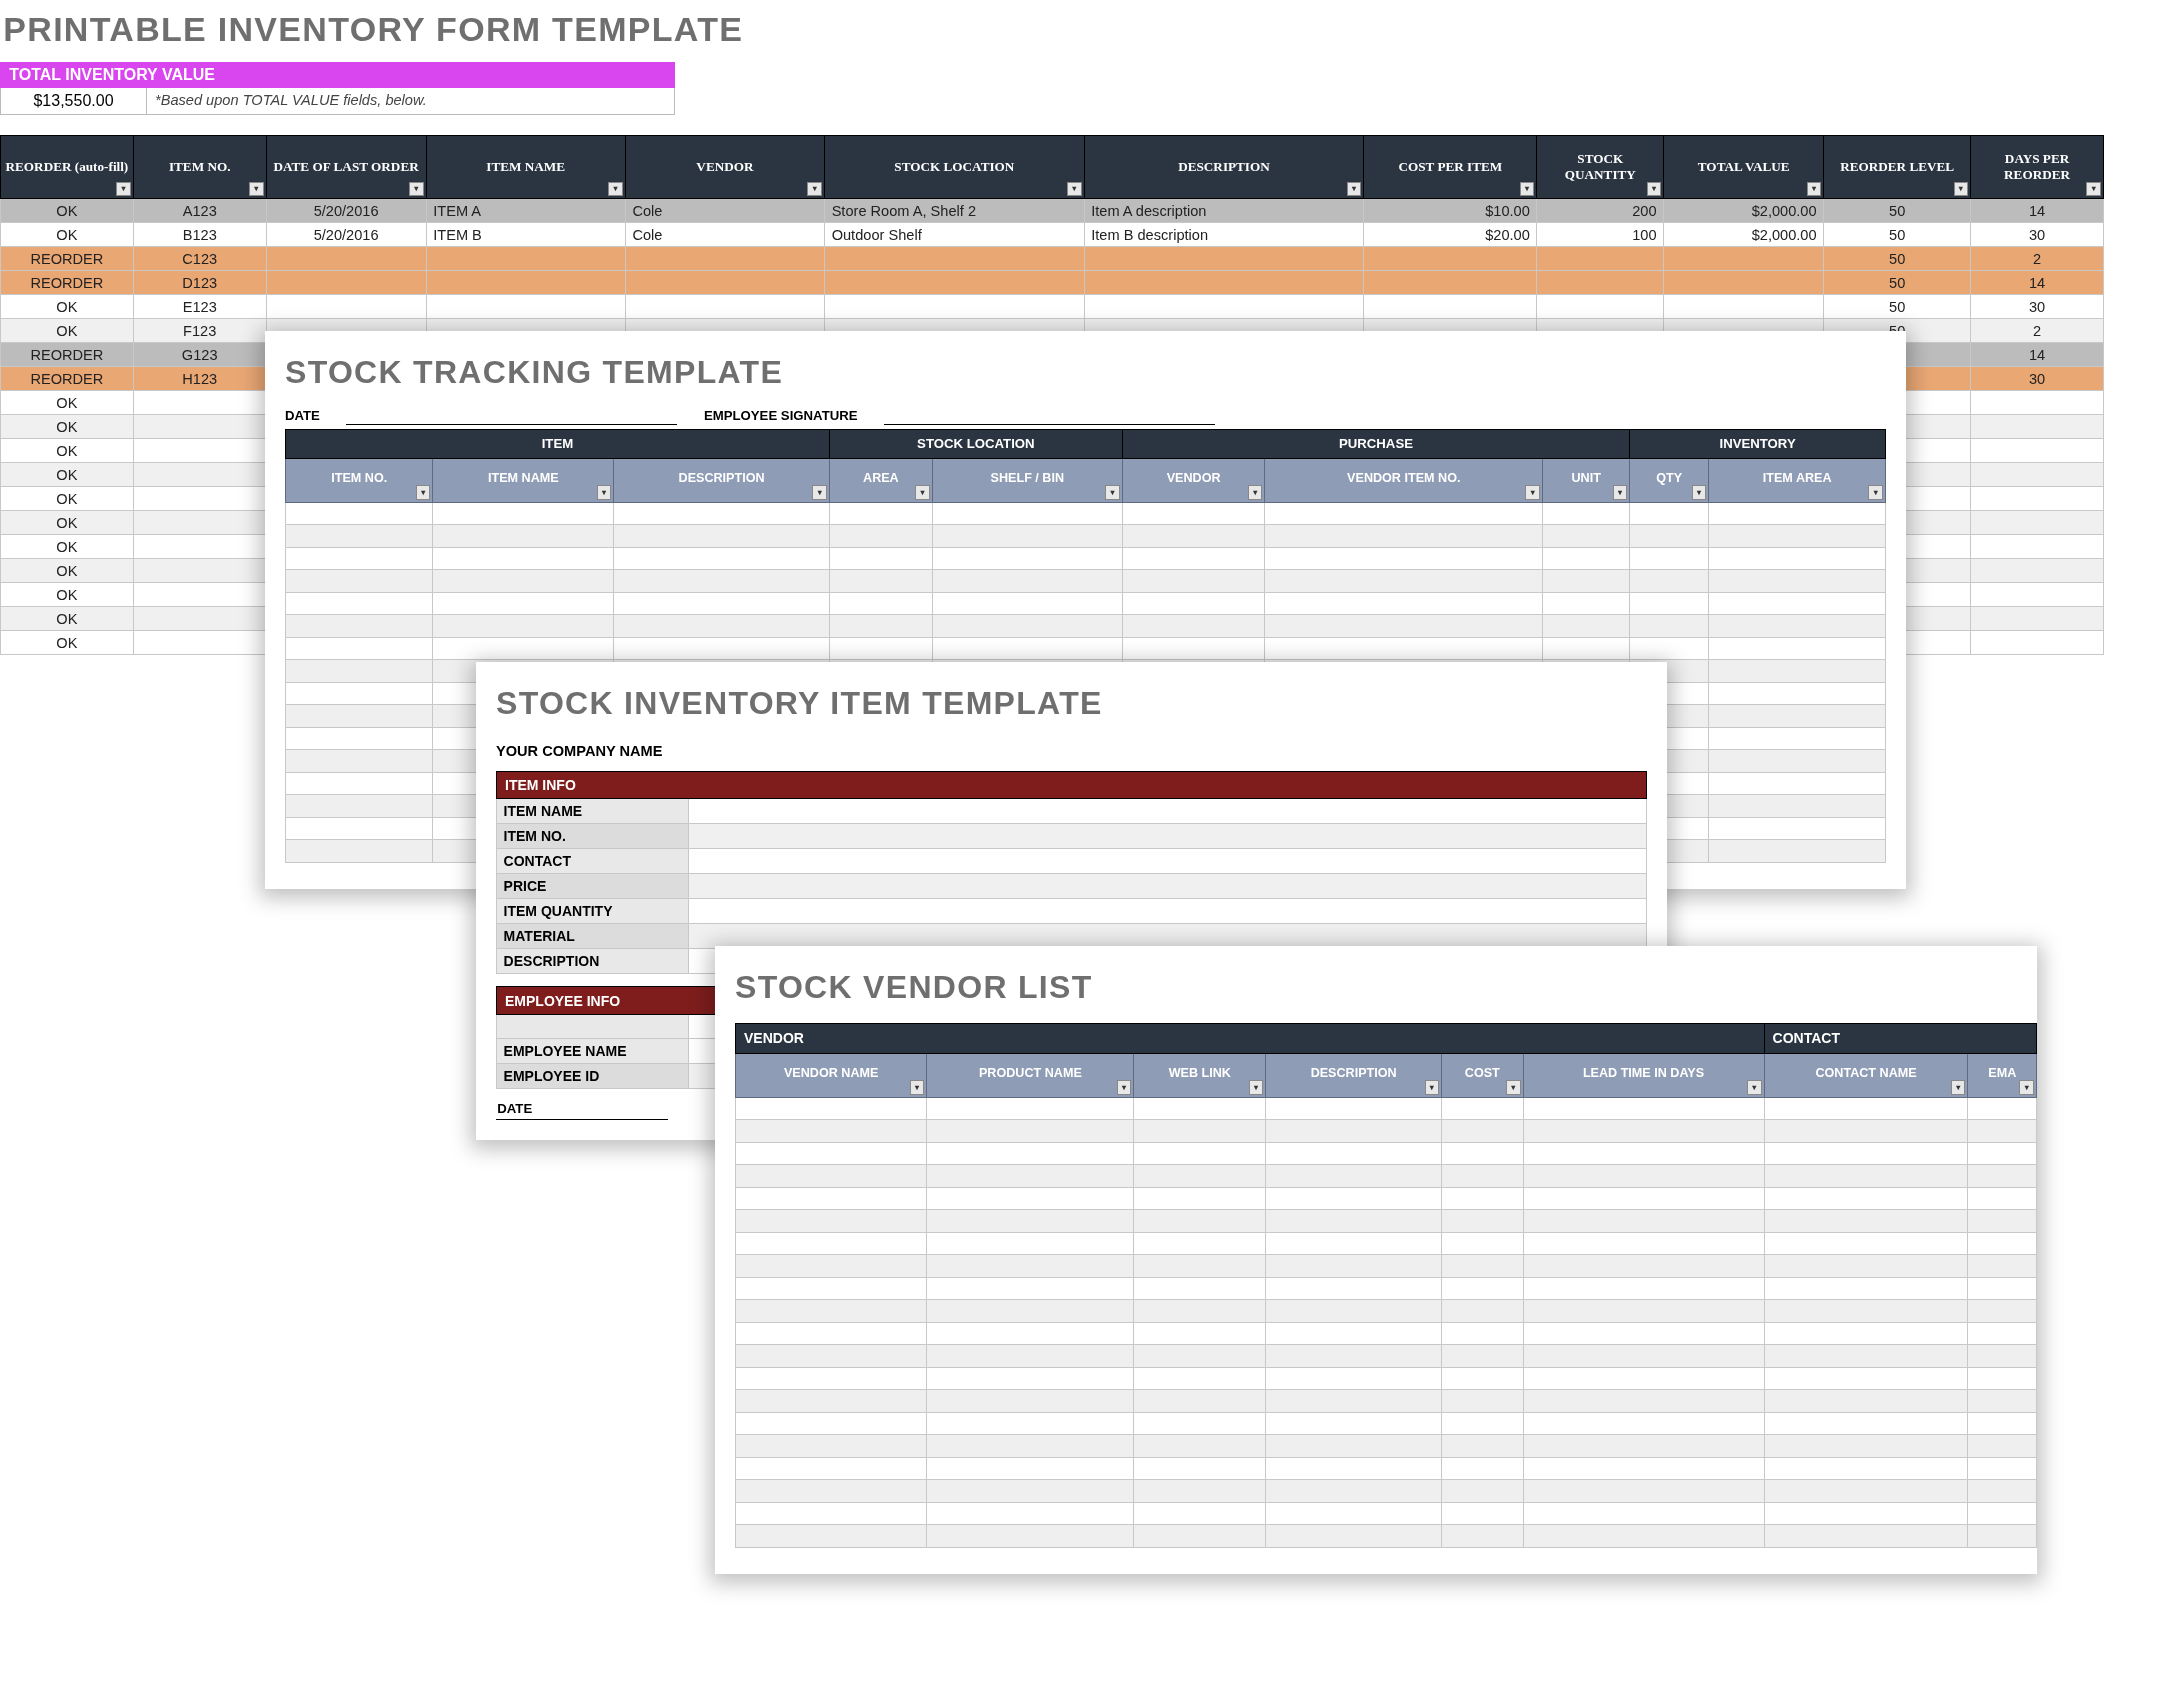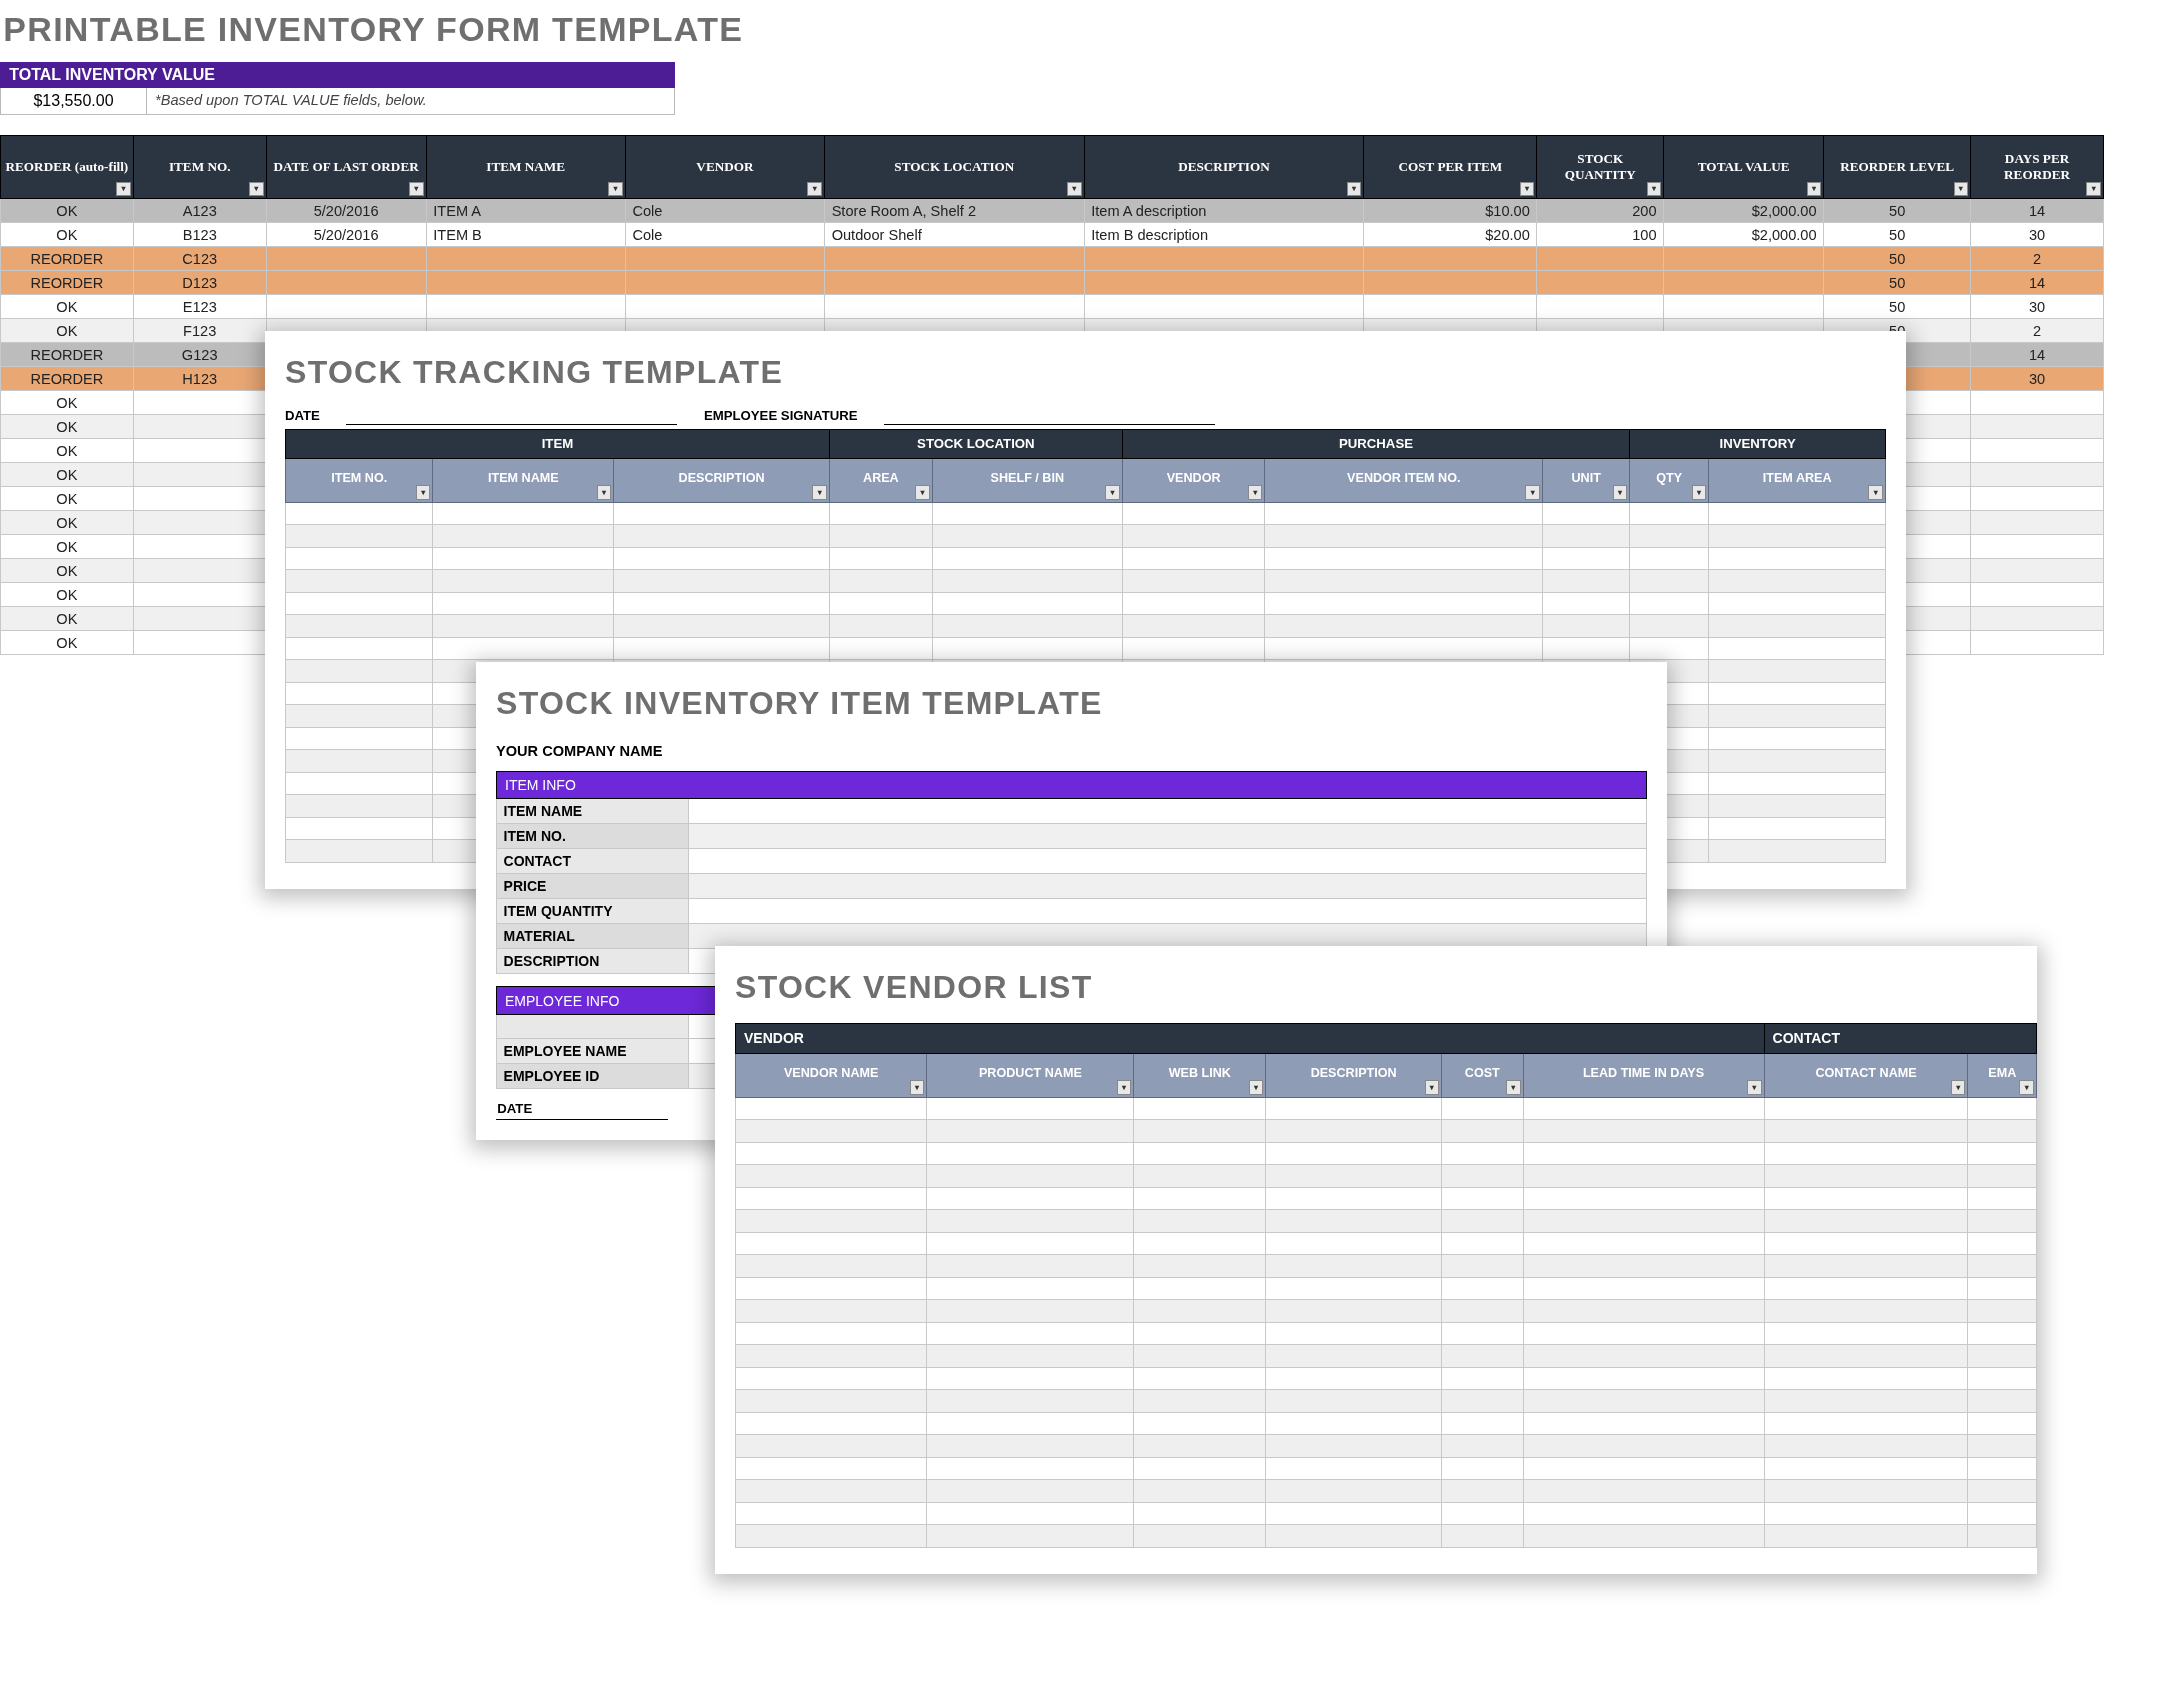--- a/index.html
+++ b/index.html
@@ -22,21 +22,21 @@
     border: none; box-shadow: none;
   }
   #inventory .title {
     font-size: 34px; font-weight: 700; letter-spacing: 1.3px;
     color: #6f6f6f; padding: 10px 0 13.2px 3.3px;
   }
   #inventory .tivbar {
     display: flex; width: 675px;
   }
   #inventory .tivbar .hdr {
-    background:#4c1d95; color:#fff; font-weight:700; font-size:16px;
+    background:#d946ef; color:#fff; font-weight:700; font-size:16px;
     padding:4px 9.3px; flex:1;
   }
   #inventory .tivrow {
     display:flex; width:675px; border:0.7px solid #bbb; border-top:none;
   }
   #inventory .tivrow .v {
     width: 146px; text-align:center; font-size:16px; padding:4px 12px;
     border-right:0.7px solid #bbb;
   }
   #inventory .tivrow .n {
@@ -88,21 +88,21 @@
   #tracking tbody td { border:0.7px solid #c8c8c8; height:22.5px; }
   #tracking tbody tr.alt td { background:#efefef; }
 
   
   #itemtpl {
     left: 476px; top: 662px; width: 1191px; padding:20px 20px 20px 20px;
   }
   #itemtpl .sub { font-size:14.6px; font-weight:700; padding:4px 0 12px 0; }
   #itemtpl table { border-collapse:collapse; width:100%; font-size:14px; }
   #itemtpl .bar td {
-    background:#6d28d9; color:#fff; font-weight:400; padding:5.3px 8px;
+    background:#7f1d1d; color:#fff; font-weight:700; padding:5.3px 8px;
     border:0.7px solid #000;
   }
   #itemtpl .row td {
     border:0.7px solid #c8c8c8; padding:4px 6.6px; height:24px;
   }
   #itemtpl .row td:first-child {
     width:192px; background:#e8e8e8; font-weight:700;
   }
   #itemtpl .row.alt td:first-child { background:#dcdcdc; }
   #itemtpl .date { font-size:13.2px; font-weight:700; padding:12px 0 2.6px 1.3px; border-bottom:1.3px solid #000; width:172px;}

